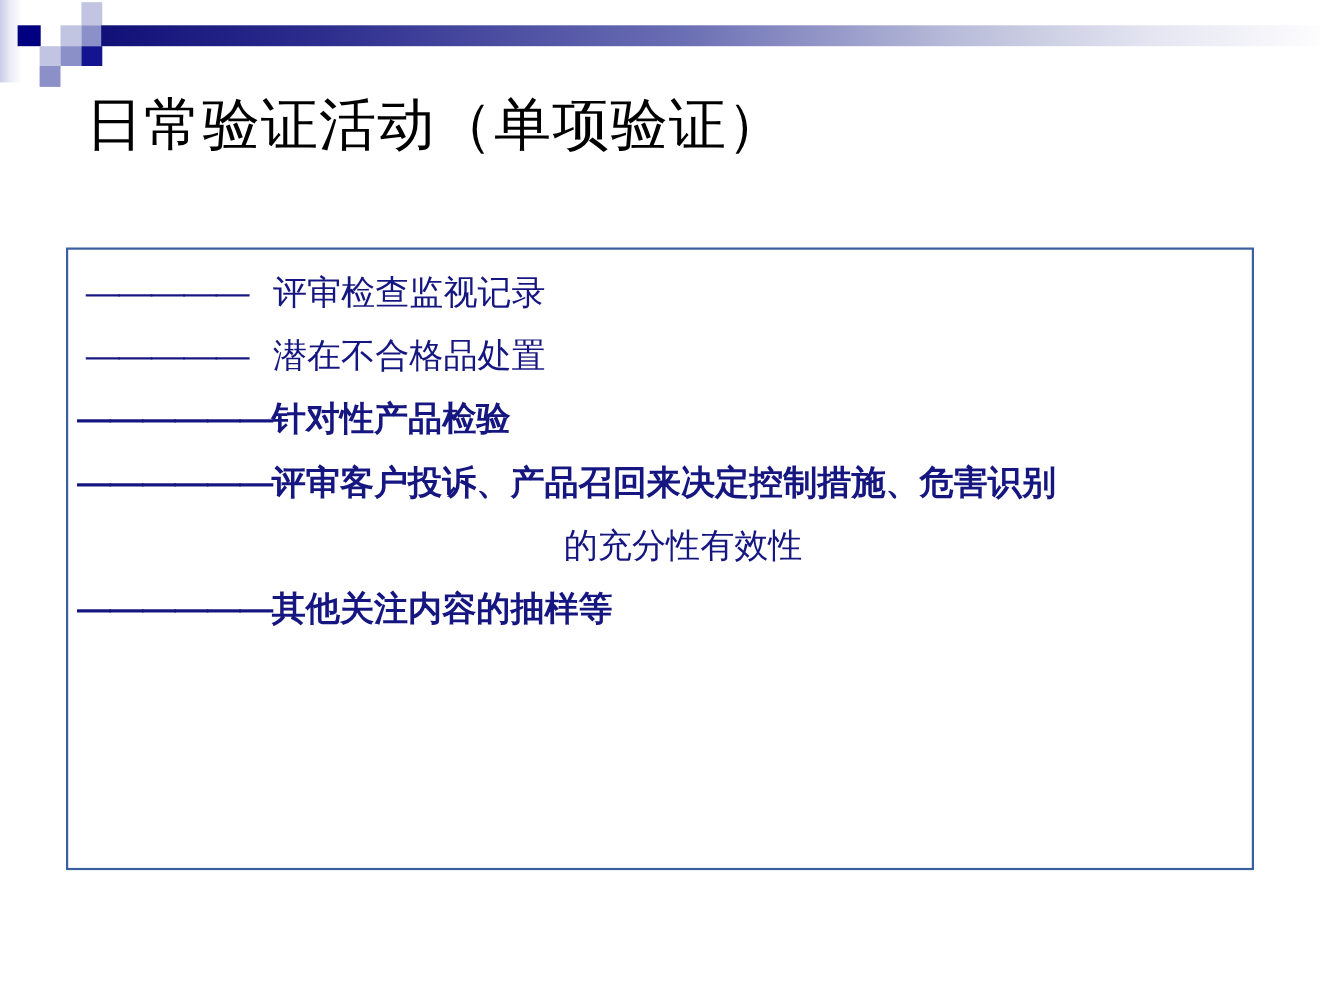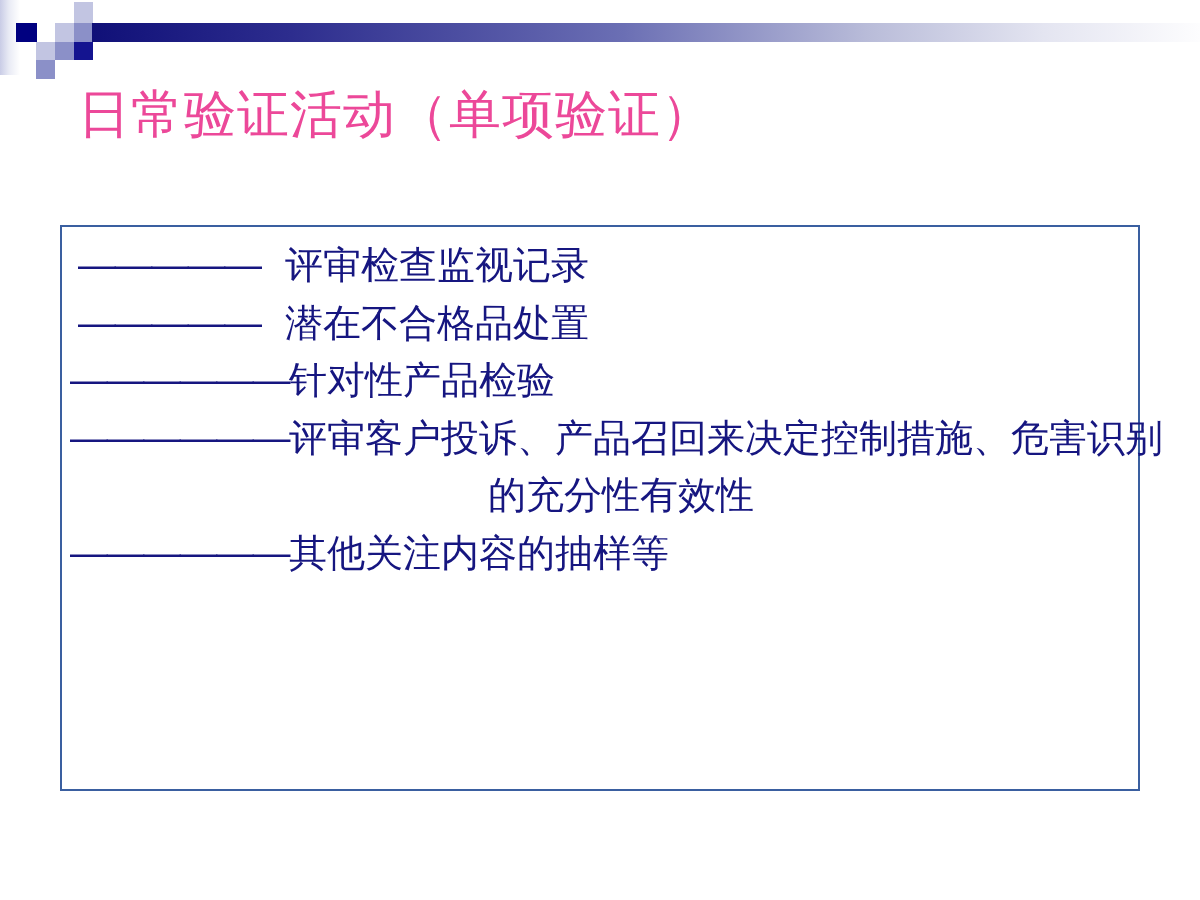--- a/index.html
+++ b/index.html
@@ -48,21 +48,21 @@
   .sq-dark2  { background: #141490; }
 
   
   .slide-title {
     position: absolute;
     left: 78px;
     top: 82px;
     width: 1060px;
     font-size: 52px;
     line-height: 64px;
-    color: #ec4899;
+    color: #000000;
     letter-spacing: 1px;
     white-space: nowrap;
   }
 
   
   .content-box {
     position: absolute;
     left: 60px;
     top: 225px;
     width: 1080px;
@@ -72,30 +72,30 @@
     background: #ffffff;
   }
   .content-inner {
     position: absolute;
     left: 8px;
     top: 10px;
     right: 8px;
   }
   .line {
     color: #161680;
-    font-size: 38px;
+    font-size: 31px;
     line-height: 57.5px;
     white-space: nowrap;
   }
   .line .dash {
     letter-spacing: -1.5px;
   }
   .line.wide-gap .dash { padding-right: 14px; }
   .line.indent-a { padding-left: 8px; }
-  .line.indent-b { padding-left: 0px; }
+  .line.indent-b { padding-left: 0px; font-weight: bold; }
   .line.cont {
     padding-left: 42px;
     white-space: nowrap;
     text-align: center;
   }
 </style>
 </head>
 <body>
 
 <div class="header-deco">

